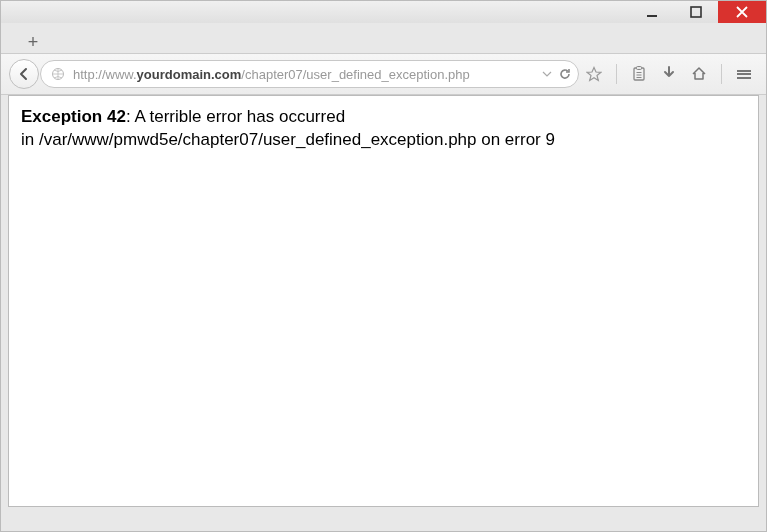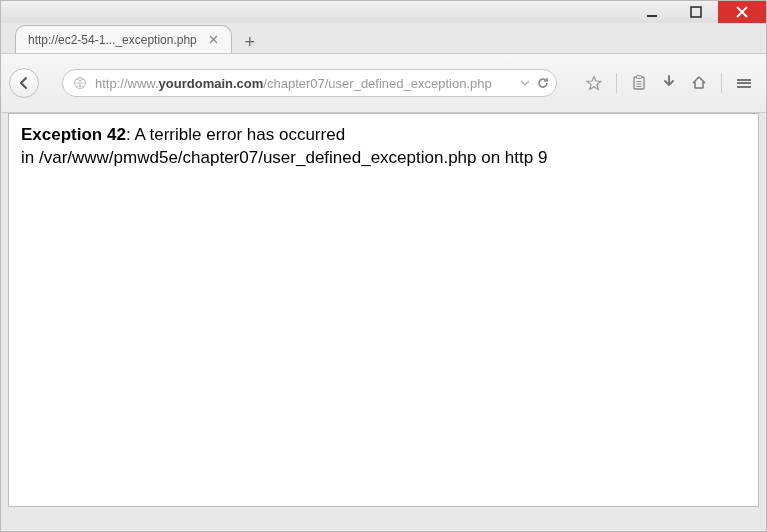--- a/index.html
+++ b/index.html
@@ -79,28 +79,28 @@
     .newtab {
       width: 24px; height: 22px;
       margin-left: 6px;
       display: flex; align-items: center; justify-content: center;
       color: #666; font-size: 18px;
       border: 1px solid transparent;
       border-radius: 4px;
     }
     
     .toolbar {
-      height: 60px;
+      height: 42px;
       background: linear-gradient(#f6f6f6,#ececec);
       border-top: 1px solid #ccc;
       border-bottom: 1px solid #ccc;
       display: flex;
       align-items: center;
       padding: 0 8px;
-      gap: 23px;
+      gap: 1px;
     }
     .back-btn {
       width: 30px; height: 30px;
       border: 1px solid #c0c0c0;
       border-radius: 50%;
       background: linear-gradient(#fff,#eee);
       display: flex; align-items: center; justify-content: center;
       color: #555;
     }
     .urlbar {
@@ -182,28 +182,20 @@
         </svg>
     </div>
     <div class="win-btn close">
       <svg width="12" height="12" viewBox="0 0 12 12">
           <path d="M1 1 L11 11 M11 1 L1 11" stroke="#fff" stroke-width="1.8"></path>
         </svg>
     </div>
   </div>
 
   <div class="tabstrip">
-    <div class="tab">
-      <span class="tab-title">http://ec2-54-1..._exception.php</span>
-      <span class="tab-close">
-        <svg width="9" height="9" viewBox="0 0 9 9">
-            <path d="M1 1 L8 8 M8 1 L1 8" stroke="#888" stroke-width="1.4"></path>
-          </svg>
-      </span>
-    </div>
     <div class="newtab">
       <span>+</span>
     </div>
   </div>
 
   <div class="toolbar">
     <div class="back-btn">
       <svg width="14" height="14" viewBox="0 0 14 14">
           <path d="M9 2 L4 7 L9 12" fill="none" stroke="#555" stroke-width="2" stroke-linecap="round" stroke-linejoin="round"></path>
         </svg>
@@ -260,18 +252,18 @@
       </div>
     </div>
   </div>
 
   <div class="content-wrap">
     <div class="page">
       <div>
         <span class="exc-label">Exception 42</span><span>: </span><span>A terrible error has occurred</span>
       </div>
       <div>
-        <span>in </span><span>/var/www/pmwd5e/chapter07/user_defined_exception.php</span><span> on http </span><span>9</span>
+        <span>in </span><span>/var/www/pmwd5e/chapter07/user_defined_exception.php</span><span> on error </span><span>9</span>
       </div>
     </div>
   </div>
 
 </div>
 
 </body></html>

